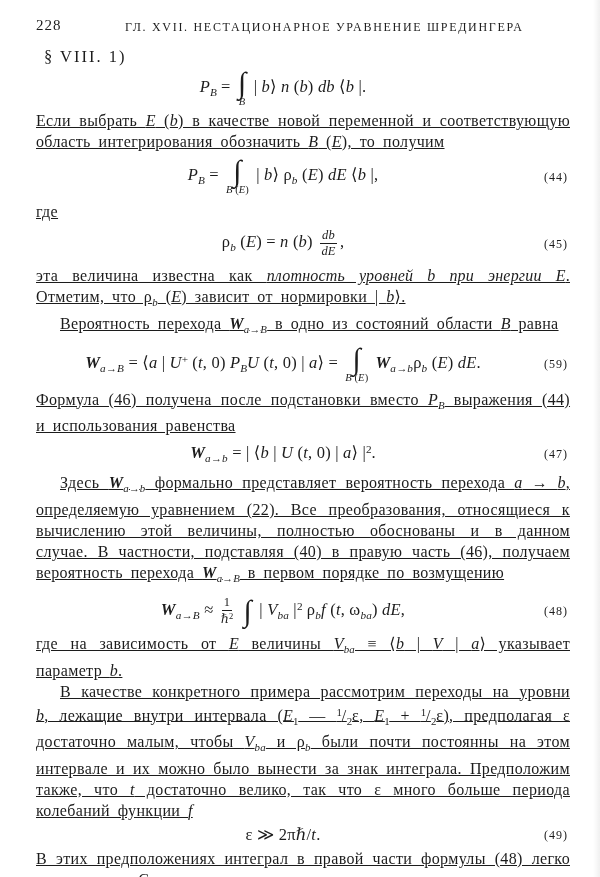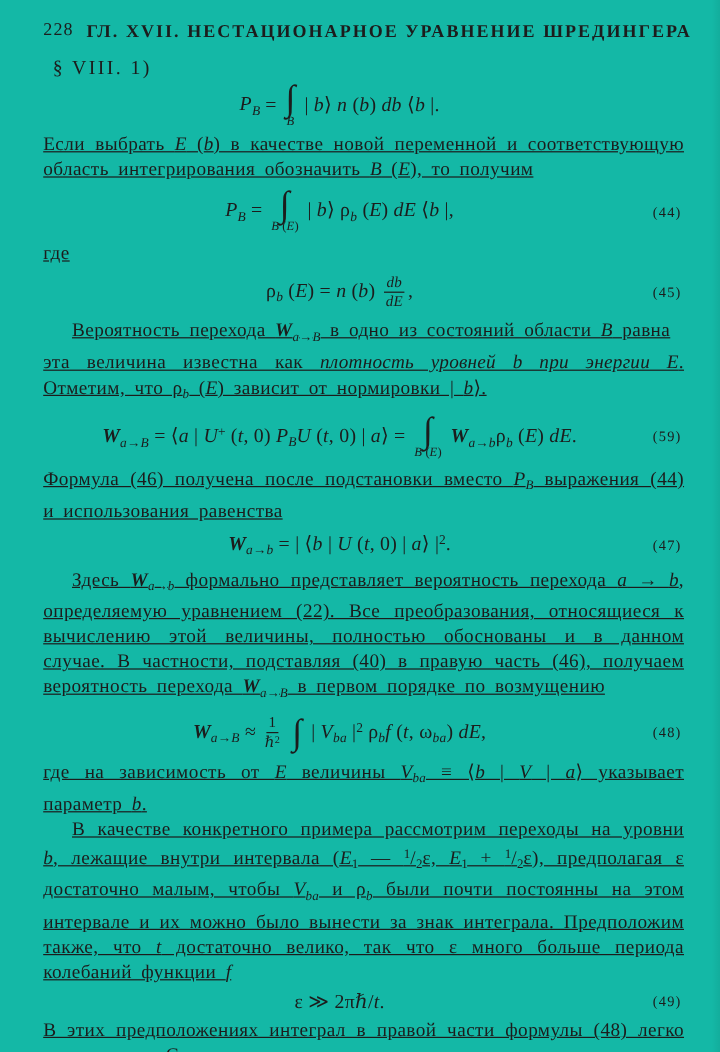--- a/index.html
+++ b/index.html
@@ -1,33 +1,33 @@
 <!DOCTYPE html>
 <html lang="ru"><head>
 <meta charset="utf-8">
 <style>
   * { margin:0; padding:0; box-sizing:border-box; }
   html,body { width:600px; background:#e9e9e6; }
   .page {
     width:600px; height:877px; overflow:hidden; position:relative;
-    background:#14b8a6; color:#1c1c1c;
+    background:#ffffff; color:#1c1c1c;
     font-family:"Liberation Serif","DejaVu Serif",serif;
     font-size:16px; line-height:21px;
     padding:14px 30px 0 36px;
   }
   .page::after {
     content:""; position:absolute; top:0; right:0; width:7px; height:100%;
     background:linear-gradient(to right, rgba(0,0,0,0), rgba(0,0,0,0.06));
     pointer-events:none;
   }
   .runhead { position:relative; height:20px; margin-bottom:12px; }
   .pagenum { font-size:15px; letter-spacing:1px; }
   .rh-title {
     position:absolute; left:54%; transform:translateX(-50%); top:3px;
-    font-size:15px; font-weight:700; letter-spacing:1.7px; white-space:nowrap;
+    font-size:12px; font-weight:400; letter-spacing:1.7px; white-space:nowrap;
   }
   .section-label { font-size:16.5px; letter-spacing:2px; margin:2px 0 0 8px; }
   .para {
     text-align:justify; letter-spacing:0.35px; word-spacing:3.5px;text-decoration:underline;
   }
   .para.indent { text-indent:24px; }
   .equation {
     position:relative; display:flex; justify-content:center; align-items:flex-start;
     font-size:16.5px; padding:6px 40px 6px 0; letter-spacing:0.2px;
   }
@@ -81,23 +81,23 @@
   <p class="para">где</p>
 
   <div class="equation">
     <span class="eq-body">ρ<sub><i>b</i></sub> (<i>E</i>) = <i>n</i> (<i>b</i>) <span class="frac">
           <span class="num"><i>db</i></span>
           <span class="den"><i>dE</i></span>
         </span>,</span>
     <span class="eq-num">(45)</span>
   </div>
 
+  <p class="para">эта величина известна как <i>плотность уровней b при энергии E</i>. Отметим, что ρ<sub><i>b</i></sub> (<i>E</i>) зависит от нормировки | <i>b</i>⟩.</p>
+
   <p class="para indent">Вероятность перехода <span class="W">W</span><sub><i>a</i>→<i>B</i></sub> в одно из состояний области <i>B</i> равна</p>
-
-  <p class="para">эта величина известна как <i>плотность уровней b при энергии E</i>. Отметим, что ρ<sub><i>b</i></sub> (<i>E</i>) зависит от нормировки | <i>b</i>⟩.</p>
 
   <div class="equation">
     <span class="eq-body"><span class="W">W</span><sub><i>a</i>→<i>B</i></sub> = ⟨<i>a</i> | <i>U</i><sup>+</sup> (<i>t</i>, 0) <i>P<sub>B</sub></i><i>U</i> (<i>t</i>, 0) | <i>a</i>⟩ = <span class="int">
           <span class="isign">∫</span>
           <span class="ilim"><i>B</i> (<i>E</i>)</span>
         </span> <span class="W">W</span><sub><i>a</i>→<i>b</i></sub>ρ<sub><i>b</i></sub> (<i>E</i>) <i>dE</i>.</span>
     <span class="eq-num">(59)</span>
   </div>
 
   <p class="para">Формула (46) получена после подстановки вместо <i>P<sub>B</sub></i> выражения (44) и использования равенства</p>

